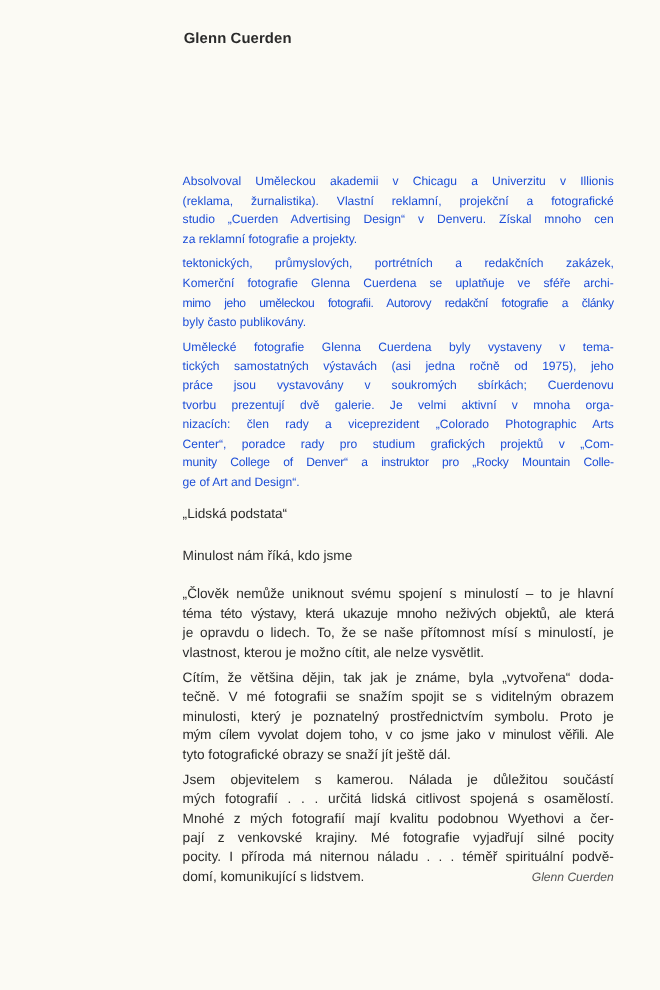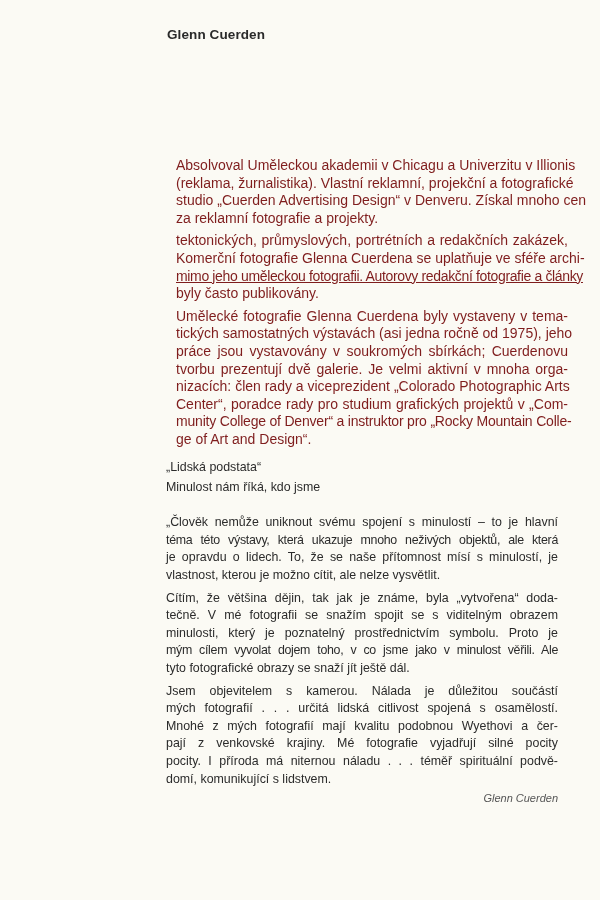--- a/index.html
+++ b/index.html
@@ -10,22 +10,22 @@
     color:#262626;
     position:relative;
   }
   .page { position:absolute; left:0; top:0; width:600px; height:900px; }
   .author-heading {
     position:absolute; left:167px; top:27px;
     font-weight:bold; font-size:13.5px; color:#2a2a2a;
     letter-spacing:0.1px;
   }
   .body-col {
-    position:absolute; left:176px; top:157px; width:392px;
-    font-size:14px; line-height:17.6px; color:#7f1d1d;
+    position:absolute; left:166px; top:157px; width:392px;
+    font-size:11px; line-height:17.6px; color:#1d4ed8;
   }
   .para { margin:0 0 5px 0; text-align:justify; }
   .line { display:block; white-space:nowrap; }
   .justify-line { display:block; text-align:justify; text-align-last:justify; white-space:nowrap; }
   .section2 { position:absolute; left:166px; top:459px; width:392px;
     font-size:12.4px; line-height:17.6px; color:#2b2b2b; }
   .sig {
     position:absolute; right:42px; top:792px;
     font-style:italic; font-size:11px; color:#555;
   }
@@ -40,37 +40,37 @@
   <div class="body-col">
     <p class="para">
       <span class="justify-line">Absolvoval Uměleckou akademii v Chicagu a Univerzitu v Illionis</span>
       <span class="justify-line">(reklama, žurnalistika). Vlastní reklamní, projekční a fotografické</span>
       <span class="justify-line">studio „Cuerden Advertising Design“ v Denveru. Získal mnoho cen</span>
       <span class="line">za reklamní fotografie a projekty.</span>
     </p>
     <p class="para">
       <span class="justify-line">tektonických, průmyslových, portrétních a redakčních zakázek,</span>
       <span class="justify-line">Komerční fotografie Glenna Cuerdena se uplatňuje ve sféře archi-</span>
-      <span class="justify-line" style="letter-spacing:-0.35px;text-decoration:underline;">mimo jeho uměleckou fotografii. Autorovy redakční fotografie a články</span>
+      <span class="justify-line" style="letter-spacing:-0.35px;">mimo jeho uměleckou fotografii. Autorovy redakční fotografie a články</span>
       <span class="line">byly často publikovány.</span>
     </p>
     <p class="para">
       <span class="justify-line">Umělecké fotografie Glenna Cuerdena byly vystaveny v tema-</span>
       <span class="justify-line">tických samostatných výstavách (asi jedna ročně od 1975), jeho</span>
       <span class="justify-line">práce jsou vystavovány v soukromých sbírkách; Cuerdenovu</span>
       <span class="justify-line">tvorbu prezentují dvě galerie. Je velmi aktivní v mnoha orga-</span>
       <span class="justify-line">nizacích: člen rady a viceprezident „Colorado Photographic Arts</span>
       <span class="justify-line">Center“, poradce rady pro studium grafických projektů v „Com-</span>
       <span class="justify-line" style="letter-spacing:-0.2px;">munity College of Denver“ a instruktor pro „Rocky Mountain Colle-</span>
       <span class="line">ge of Art and Design“.</span>
     </p>
   </div>
 
   <div class="section2">
-    <p class="para" style="margin-bottom:2px;">„Lidská podstata“</p>
+    <p class="para" style="margin-bottom:20px;">„Lidská podstata“</p>
     <p class="para" style="margin-bottom:18px;">Minulost nám říká, kdo jsme</p>
     <p class="para">
       <span class="justify-line">„Člověk nemůže uniknout svému spojení s minulostí  –  to je hlavní</span>
       <span class="justify-line" style="letter-spacing:-0.3px;">téma této výstavy, která ukazuje mnoho neživých objektů, ale která</span>
       <span class="justify-line">je opravdu o lidech. To, že se naše přítomnost mísí s minulostí, je</span>
       <span class="line">vlastnost, kterou je možno cítit, ale nelze vysvětlit.</span>
     </p>
     <p class="para">
       <span class="justify-line">Cítím, že většina dějin, tak jak je známe, byla „vytvořena“ doda-</span>
       <span class="justify-line">tečně. V mé fotografii se snažím spojit se s viditelným obrazem</span>

